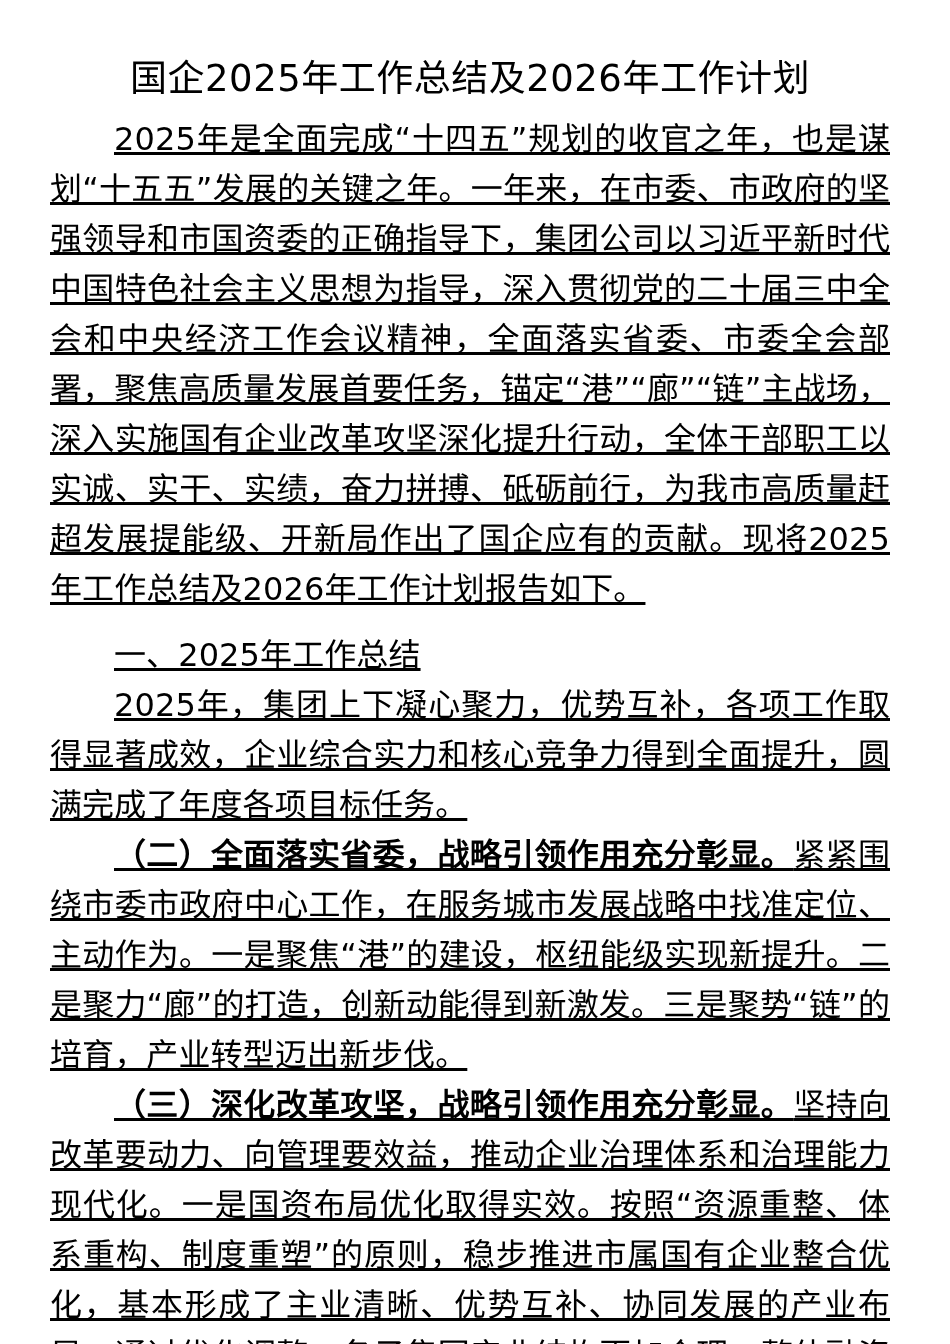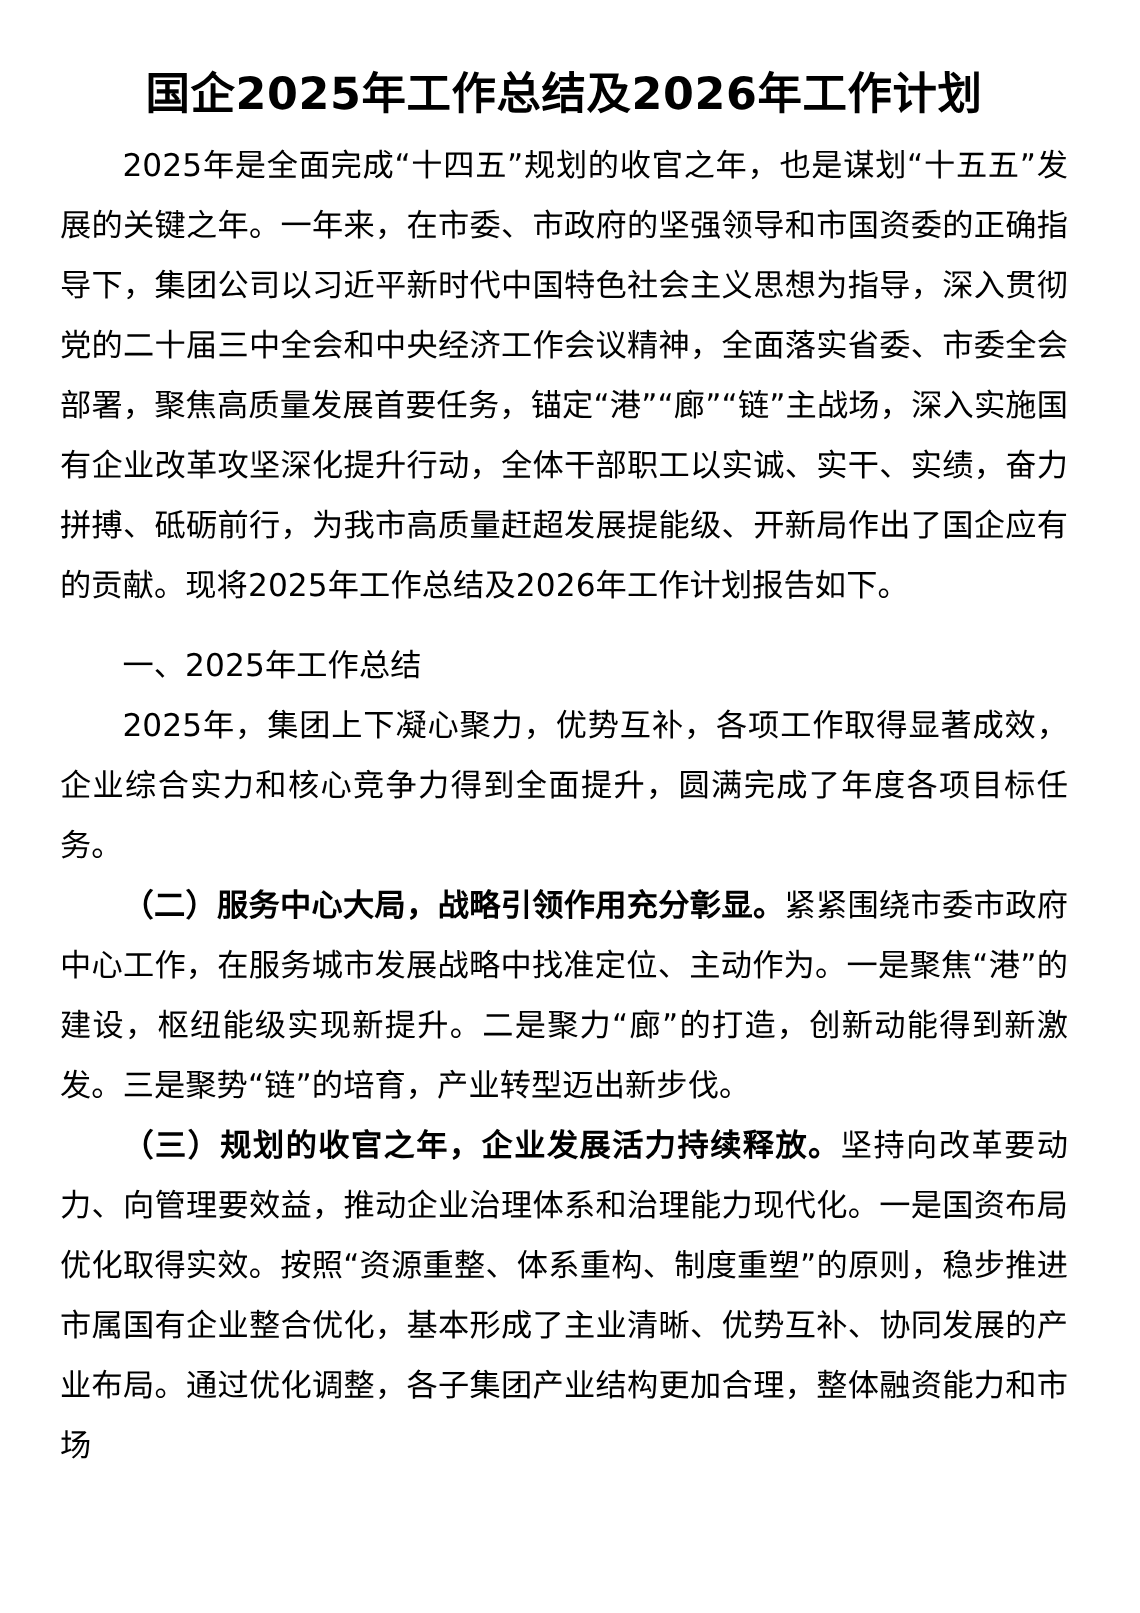--- a/index.html
+++ b/index.html
@@ -17,36 +17,37 @@
     width: 950px;
     height: 1344px;
     margin: 0 auto;
     background: #ffffff;
     box-sizing: border-box;
     padding: 56px 60px 0 50px;
     overflow: hidden;
   }
   .doc-title {
     font-size: 37px;
-    font-weight: 700;
+    font-weight: 400;
     text-align: center;
     letter-spacing: 0.5px;
     line-height: 1.25;
     margin: 0 0 12px 0;
     white-space: nowrap;
   }
   .para {
-    font-size: 26px;
+    font-size: 32px;
     line-height: 50px;
     text-align: justify;
     text-justify: inter-character;
     text-indent: 2em;
     margin: 0 0 0 0;
     letter-spacing: 0.1px;
     word-break: break-all;
+    text-decoration: underline;
   }
   .para.section-head {
     text-indent: 2em;
     margin-top: 16px;
   }
   .lead {
     font-weight: 700;
   }
   .para:last-child {
     margin-bottom: 0;
@@ -59,17 +60,17 @@
 
   <h1 class="doc-title">国企2025年工作总结及2026年工作计划</h1>
 
   <p class="para">2025年是全面完成“十四五”规划的收官之年，也是谋划“十五五”发展的关键之年。一年来，在市委、市政府的坚强领导和市国资委的正确指导下，集团公司以习近平新时代中国特色社会主义思想为指导，深入贯彻党的二十届三中全会和中央经济工作会议精神，全面落实省委、市委全会部署，聚焦高质量发展首要任务，锚定“港”“廊”“链”主战场，深入实施国有企业改革攻坚深化提升行动，全体干部职工以实诚、实干、实绩，奋力拼搏、砥砺前行，为我市高质量赶超发展提能级、开新局作出了国企应有的贡献。现将2025年工作总结及2026年工作计划报告如下。</p>
 
   <p class="para section-head">一、2025年工作总结</p>
 
   <p class="para">2025年，集团上下凝心聚力，优势互补，各项工作取得显著成效，企业综合实力和核心竞争力得到全面提升，圆满完成了年度各项目标任务。</p>
 
 
-  <p class="para"><span class="lead">（二）服务中心大局，战略引领作用充分彰显。</span><span>紧紧围绕市委市政府中心工作，在服务城市发展战略中找准定位、主动作为。一是聚焦“港”的建设，枢纽能级实现新提升。二是聚力“廊”的打造，创新动能得到新激发。三是聚势“链”的培育，产业转型迈出新步伐。</span></p>
+  <p class="para"><span class="lead">（二）全面落实省委，战略引领作用充分彰显。</span><span>紧紧围绕市委市政府中心工作，在服务城市发展战略中找准定位、主动作为。一是聚焦“港”的建设，枢纽能级实现新提升。二是聚力“廊”的打造，创新动能得到新激发。三是聚势“链”的培育，产业转型迈出新步伐。</span></p>
 
-  <p class="para"><span class="lead">（三）规划的收官之年，企业发展活力持续释放。</span><span>坚持向改革要动力、向管理要效益，推动企业治理体系和治理能力现代化。一是国资布局优化取得实效。按照“资源重整、体系重构、制度重塑”的原则，稳步推进市属国有企业整合优化，基本形成了主业清晰、优势互补、协同发展的产业布局。通过优化调整，各子集团产业结构更加合理，整体融资能力和市场</span></p>
+  <p class="para"><span class="lead">（三）深化改革攻坚，战略引领作用充分彰显。</span><span>坚持向改革要动力、向管理要效益，推动企业治理体系和治理能力现代化。一是国资布局优化取得实效。按照“资源重整、体系重构、制度重塑”的原则，稳步推进市属国有企业整合优化，基本形成了主业清晰、优势互补、协同发展的产业布局。通过优化调整，各子集团产业结构更加合理，整体融资能力和市场</span></p>
 
 </div>
 
 </body></html>

